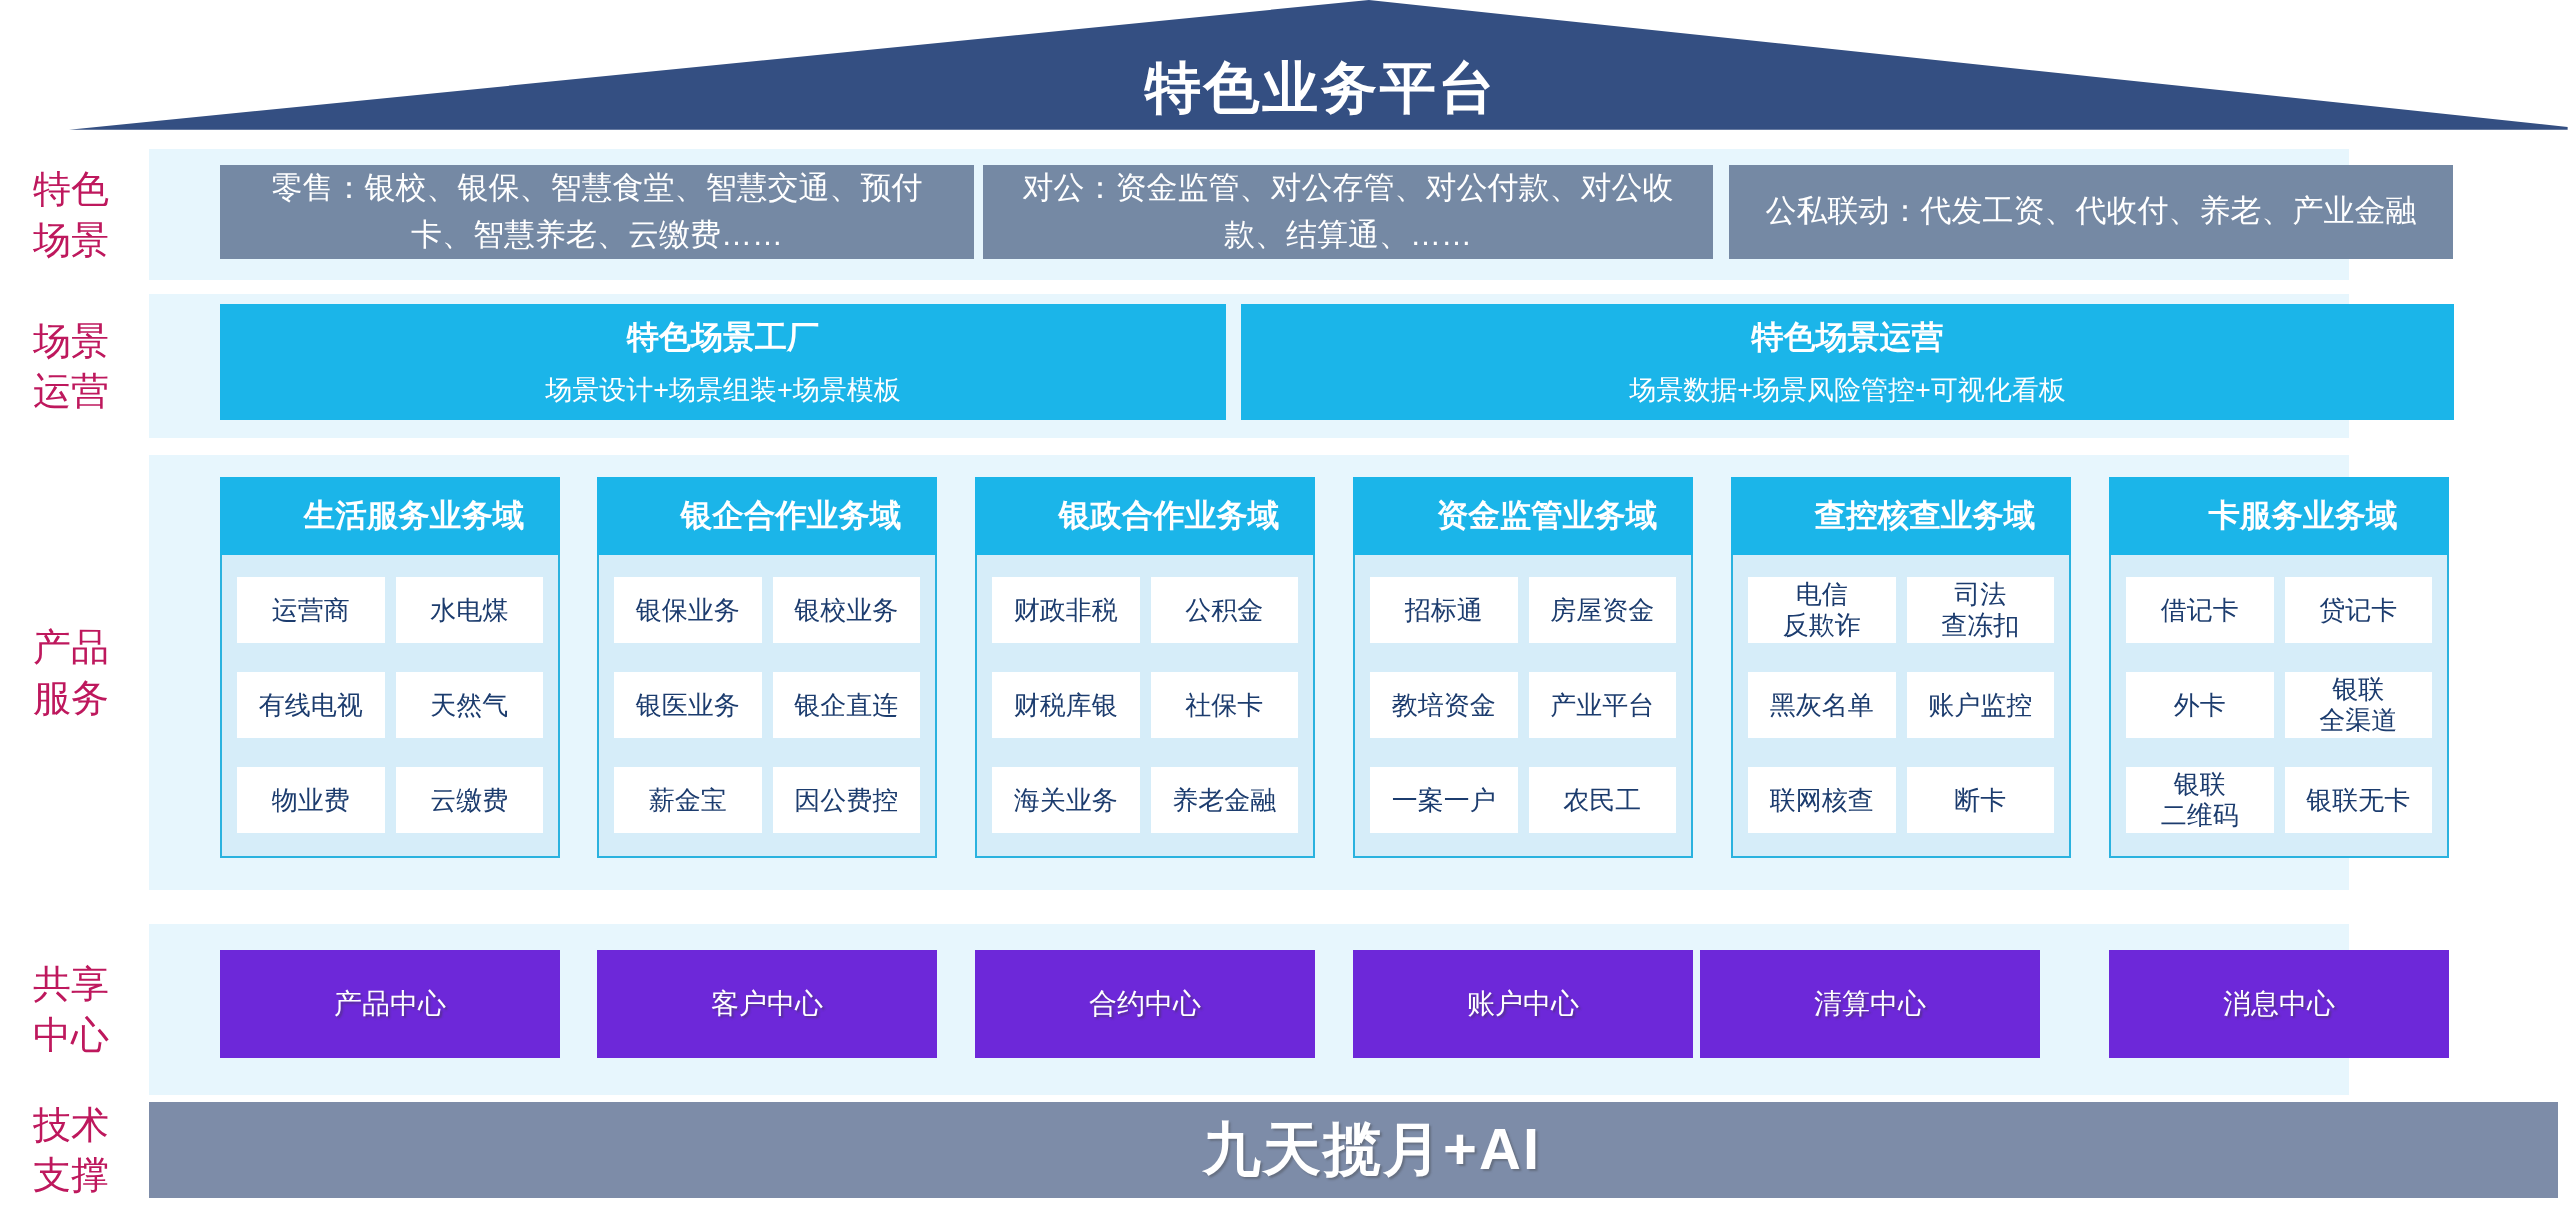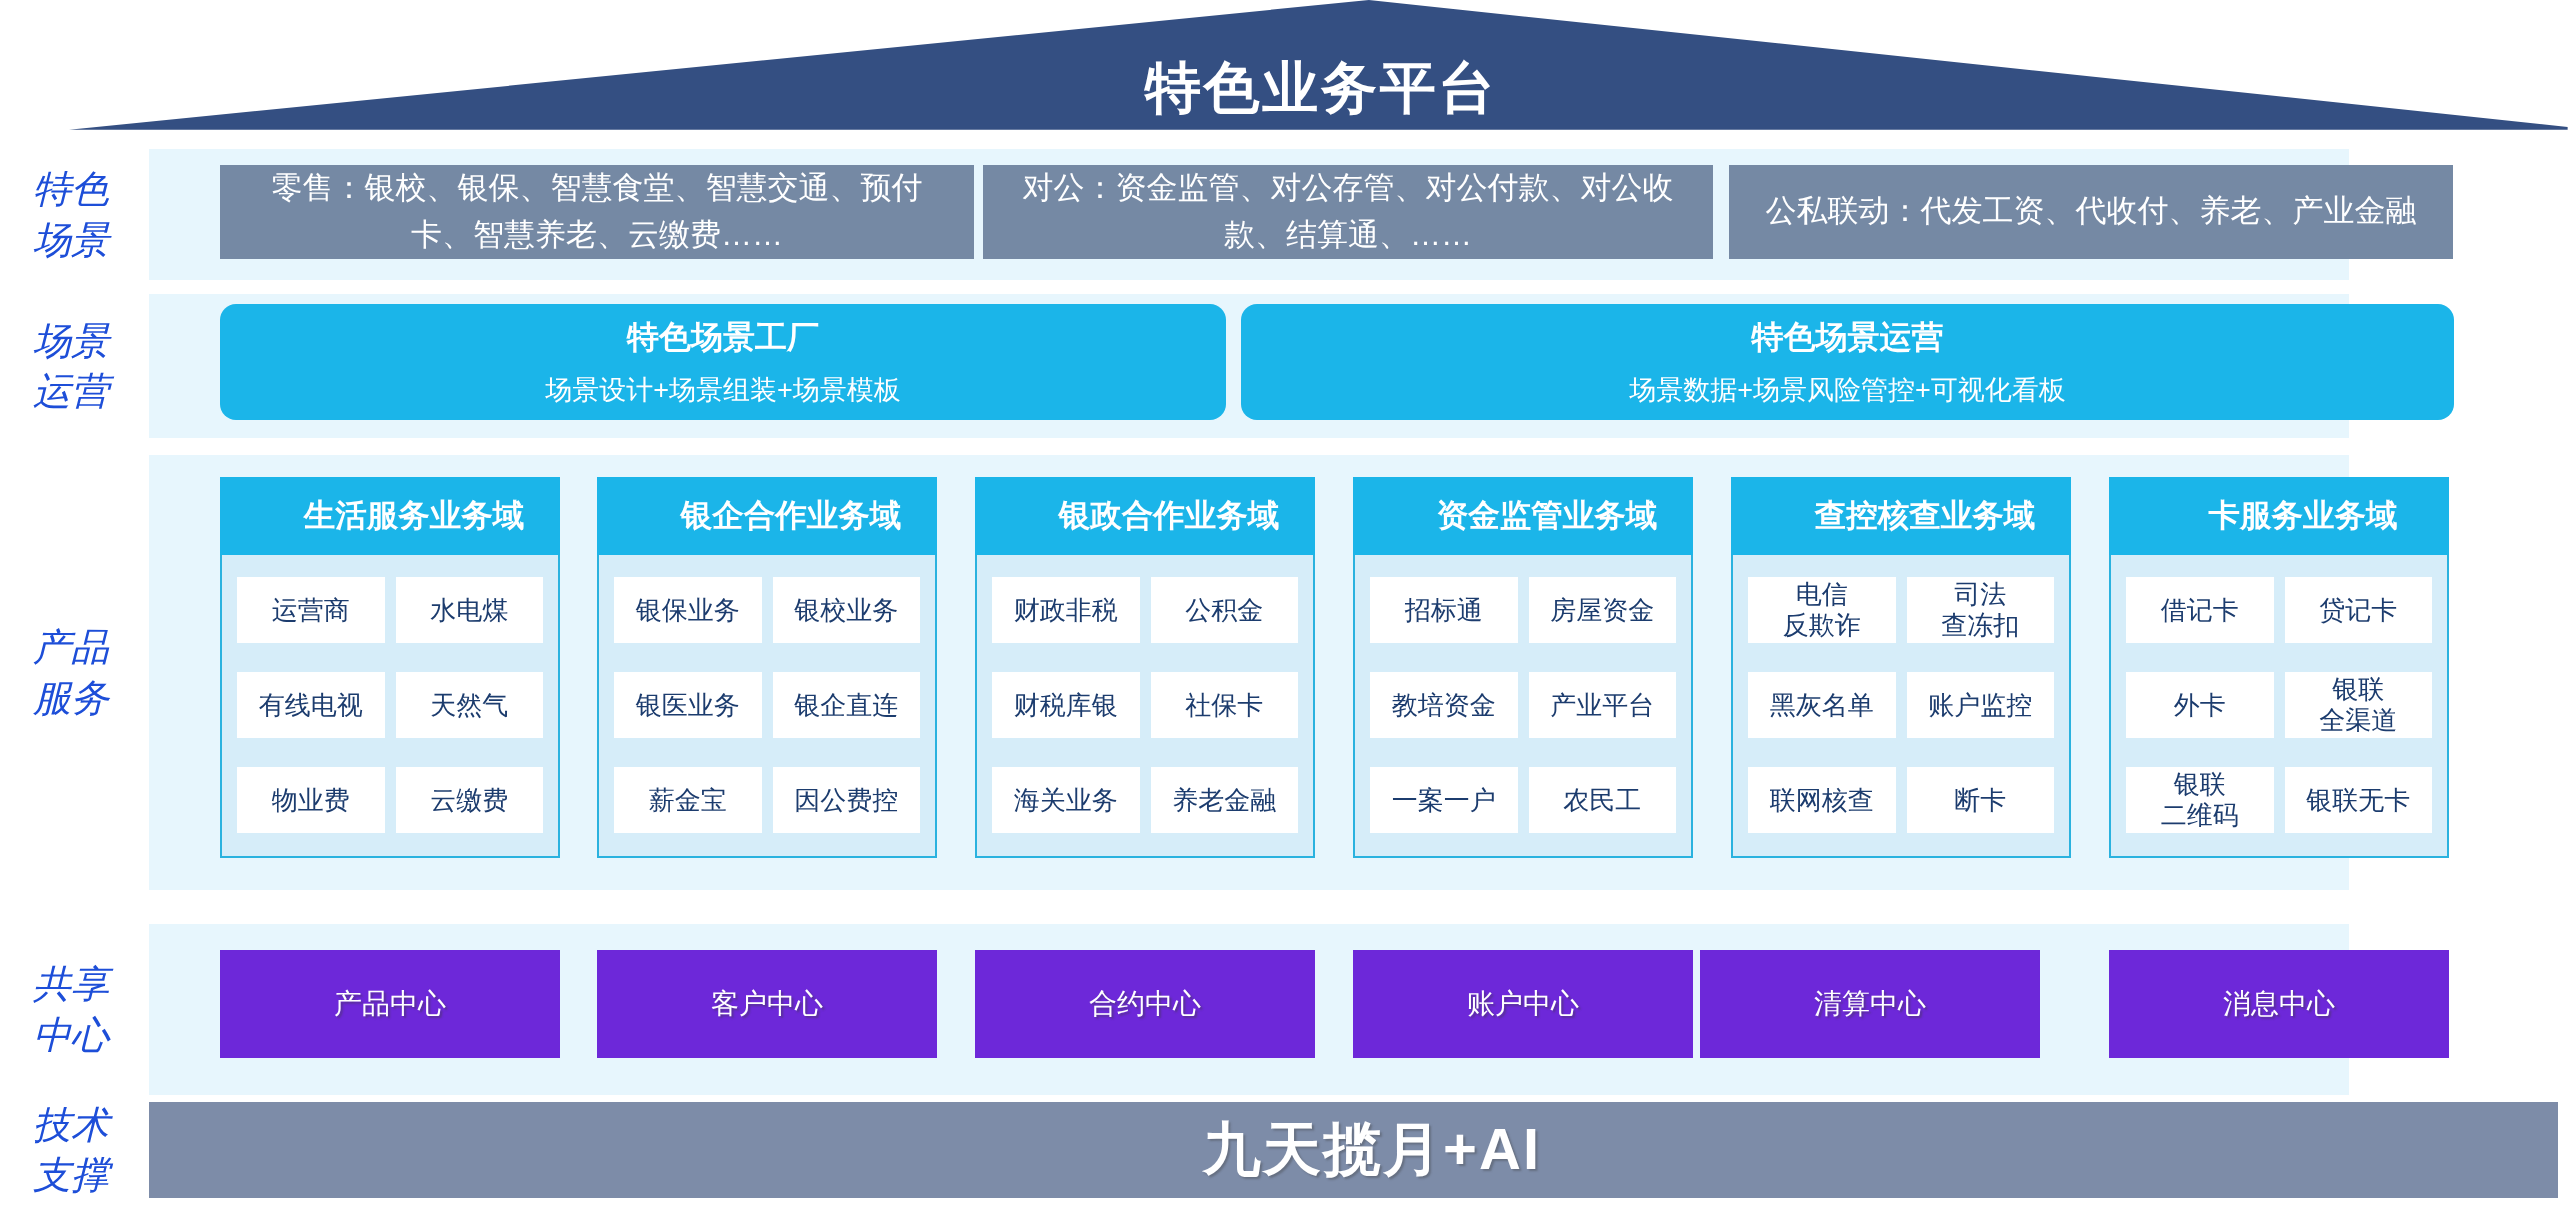--- a/index.html
+++ b/index.html
@@ -7,35 +7,35 @@
     position:relative;width:2576px;height:1232px;background:#ffffff;
     font-family:"Liberation Sans","DejaVu Sans",sans-serif;overflow:hidden;
   }
   .roof{position:absolute;left:0;top:0;}
   .roof-title{
     position:absolute;left:1321px;top:51px;transform:translateX(-50%);
     font-size:56px;font-weight:bold;color:#ffffff;letter-spacing:2.7px;white-space:nowrap;
   }
   .side-label{
     position:absolute;left:9.6px;width:123px;display:flex;align-items:center;justify-content:center;
-    font-size:38px;color:#1d4ed8;text-align:center;line-height:1.32;white-space:pre-line;font-style:italic;
+    font-size:38px;color:#be185d;text-align:center;line-height:1.32;white-space:pre-line;
   }
   .band{position:absolute;left:149px;width:2200px;background:#E7F6FD;}
   .band1{top:149px;height:131px;}
   .band2{top:294px;height:144px;}
   .band3{top:455px;height:435px;}
   .band4{top:924px;height:171px;}
   .scenario-box{
     position:absolute;top:15.7px;height:94px;background:#7589A4;color:#ffffff;
     display:flex;align-items:center;justify-content:center;text-align:center;
     font-size:31px;line-height:1.5;padding:0 23px;box-sizing:border-box;
   }
   .op-box{
     position:absolute;top:10.3px;height:116px;background:#1BB5E9;color:#ffffff;
-    display:flex;flex-direction:column;align-items:center;justify-content:center;text-align:center;border-radius:16px;
+    display:flex;flex-direction:column;align-items:center;justify-content:center;text-align:center;
   }
   .op-title{font-size:32px;font-weight:bold;margin-bottom:12.3px;}
   .op-sub{font-size:27px;}
   .domain-col{position:absolute;top:22px;width:340px;height:381px;display:flex;flex-direction:column;}
   .domain-header{
     height:78px;background:#1BB5E9;color:#ffffff;font-size:31.5px;font-weight:bold;
     display:flex;align-items:center;justify-content:center;flex:none;padding-left:48px;
   }
   .domain-body{
     flex:1;background:#D6EDF9;border:2.1px solid #2AB2DF;border-top:none;box-sizing:border-box;

